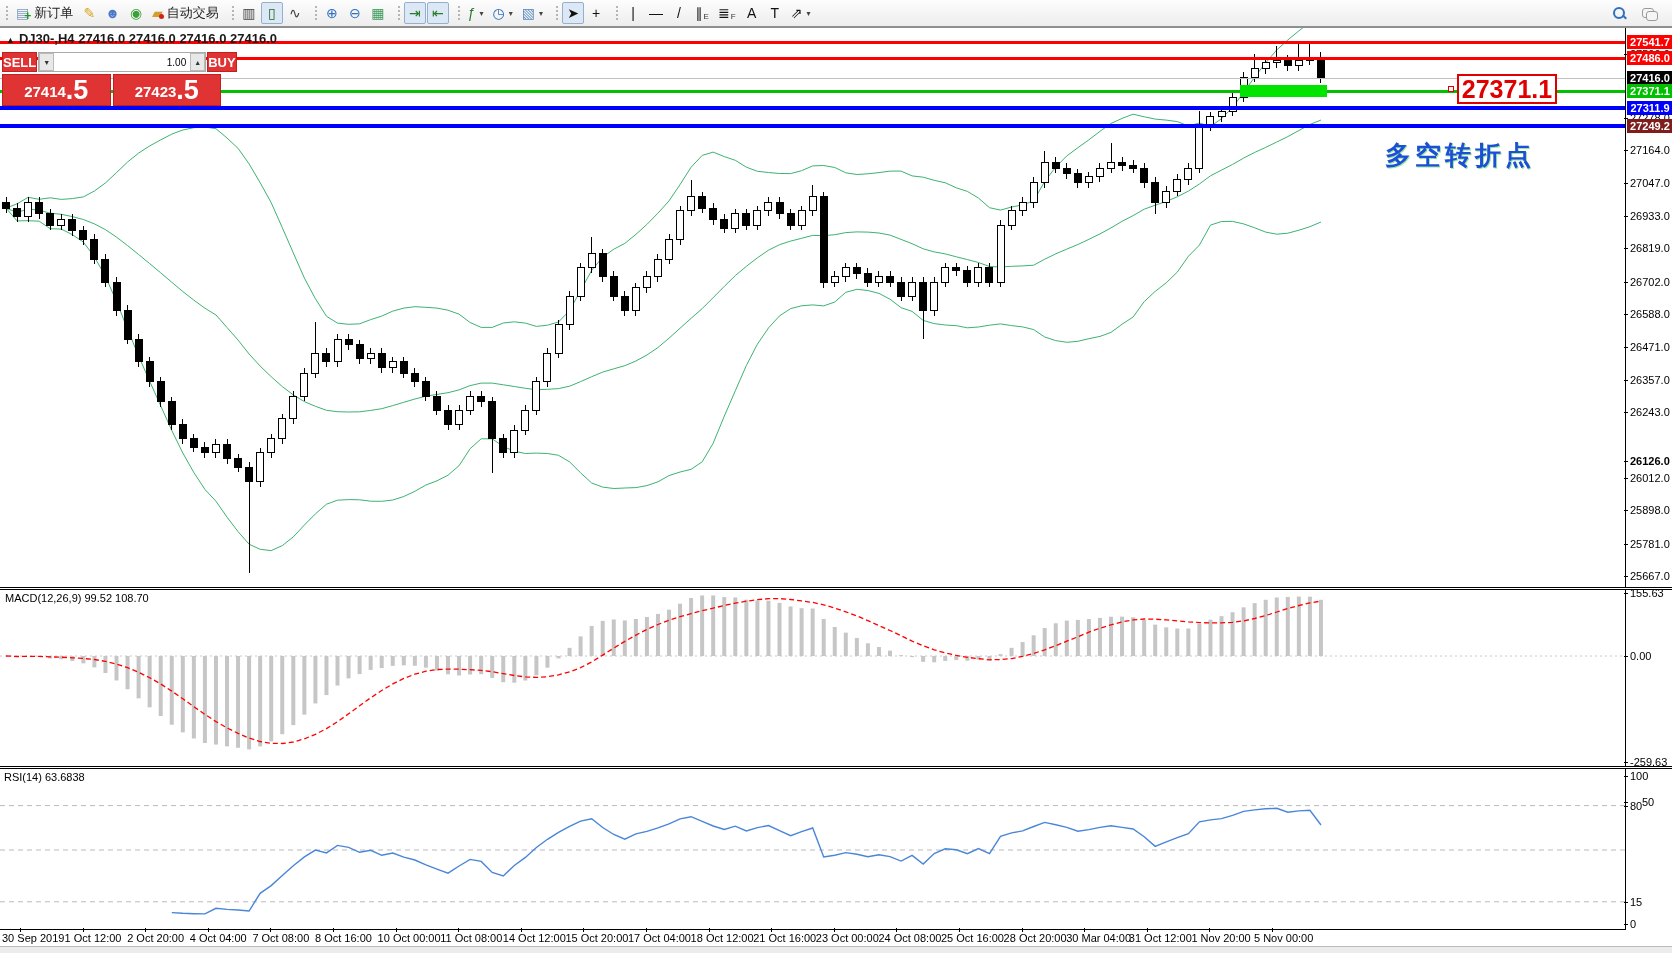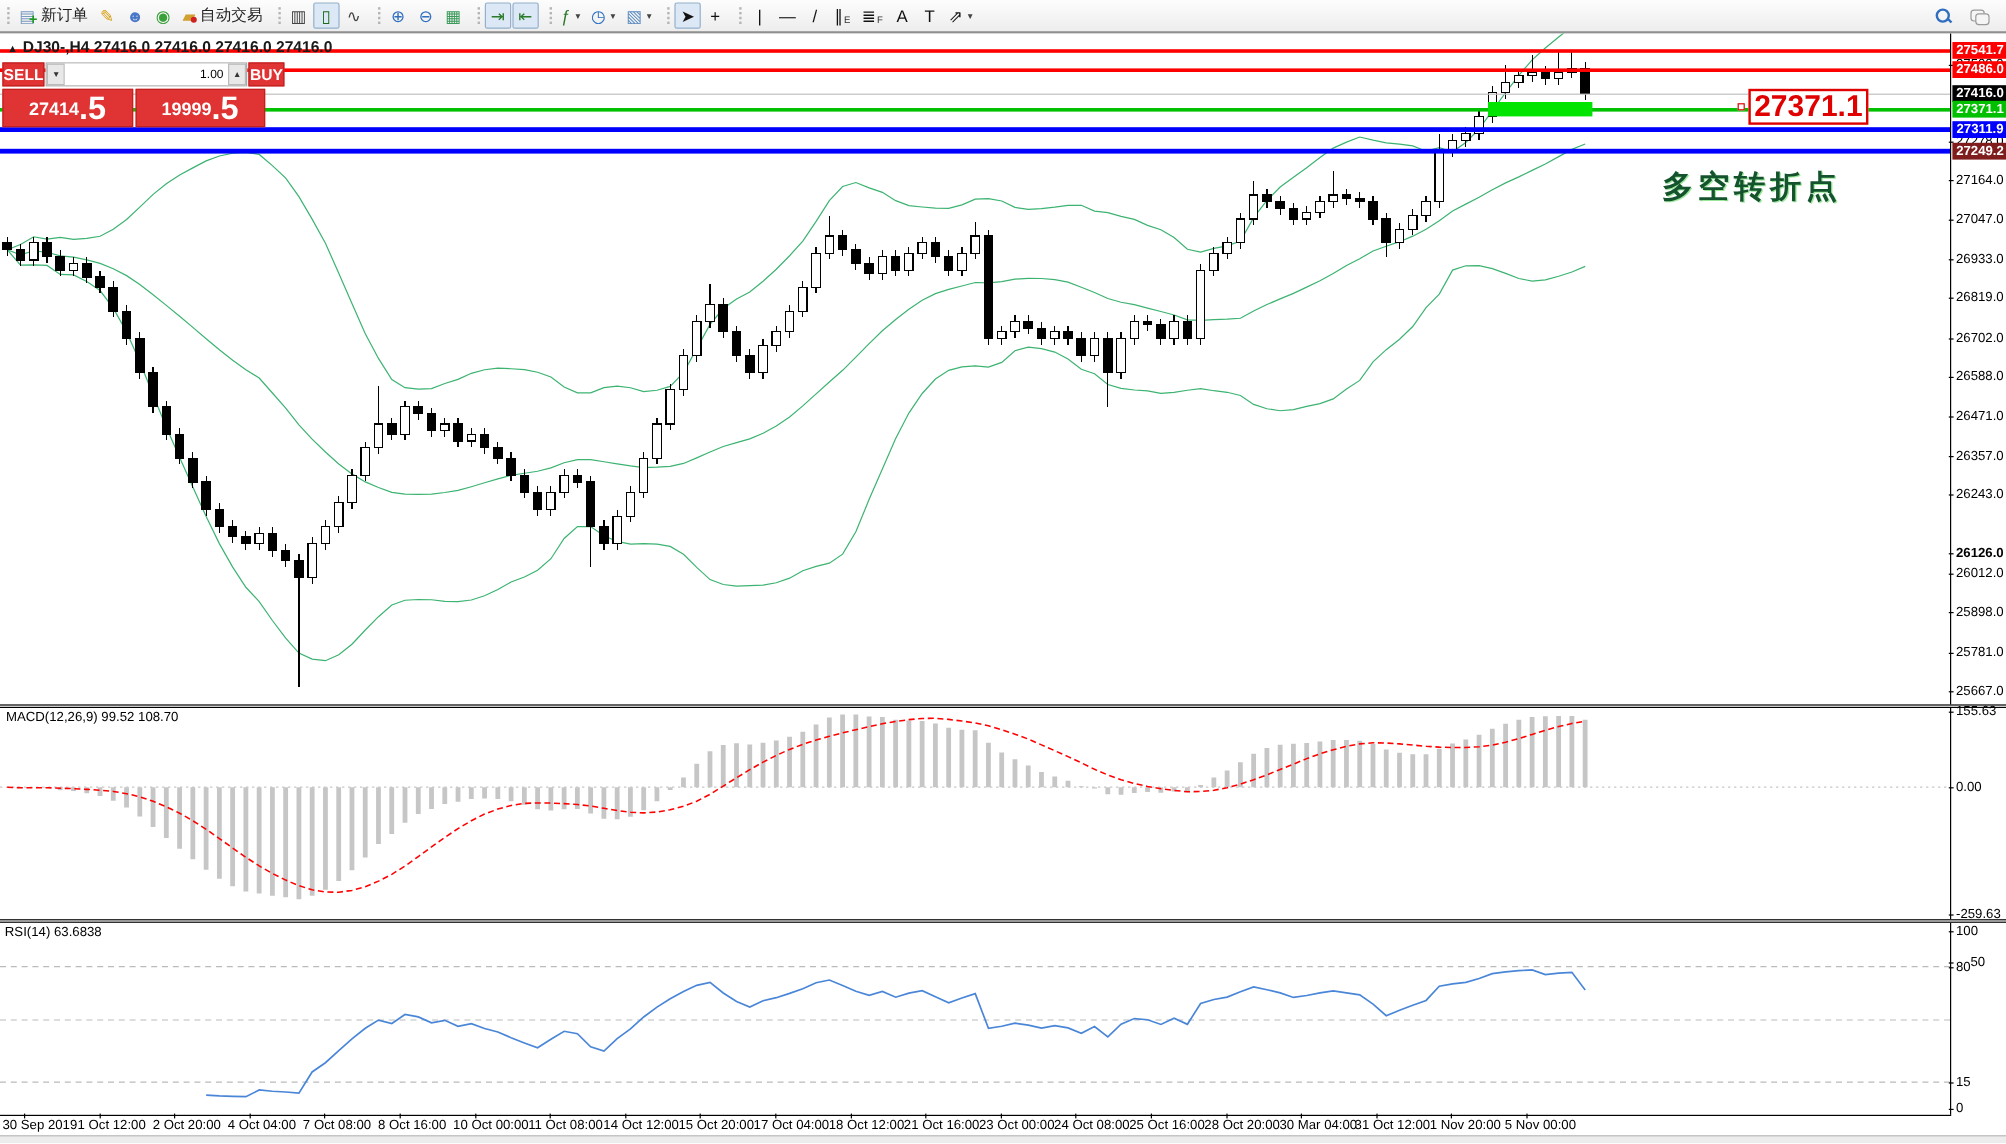--- a/index.html
+++ b/index.html
@@ -54,21 +54,21 @@
   .xlab:before { content:""; position:absolute; left:18px; top:-4px; height:4px; border-left:1px solid #000; }
   .pane-label { position:absolute; font-size:11px; color:#000; }
 
   #chart-title { position:absolute; left:6px; top:3px; font-size:13px; font-weight:bold; color:#1a1a1a; }
   #chart-title .tri { font-size:9px; margin-right:4px; }
 
   
   #big-label { position:absolute; border:2px solid #e00000; background:#fff; color:#e00000;
     font-size:25px; font-weight:bold; text-align:center; line-height:27px; }
   #big-marker { position:absolute; width:6px; height:6px; background:#fff; border:1px solid #e00000; }
-  #annotation { position:absolute; font-size:26px; font-weight:bold; color:#14532d;
+  #annotation { position:absolute; font-size:26px; font-weight:bold; color:#1d4ed8;
     text-shadow:1px 1px 0 #9be89b; letter-spacing:4px; }
 
   
   #trade-panel { position:absolute; left:2px; top:24px; width:219px; }
   #tp-row1 { display:flex; height:20px; gap:1px; }
   .tp-btn { background:#e03434; color:#fff; font-size:13px; font-weight:bold; border:1px solid #c02020;
     display:flex; align-items:center; justify-content:center; }
   #sell-btn { width:57px; } #buy-btn { width:54px; }
   #vol-wrap { display:flex; flex:1; border:1px solid #aaa; background:#fff; }
   .vol-btn { width:15px; background:#e8e8e8; border:1px solid #bbb; font-size:7px; color:#333;
@@ -656,21 +656,21 @@
           <div class="vol-btn">▲</div>
         </div>
         <div id="buy-btn" class="tp-btn">BUY</div>
       </div>
       <div id="tp-row2">
         <div class="tp-price">
           <span class="small">27414</span>
             <span class="big">.5</span>
         </div>
         <div class="tp-price">
-          <span class="small">19999</span>
+          <span class="small">27423</span>
             <span class="big">.5</span>
         </div>
       </div>
     </div>
 
     <div id="big-label" style="left: 1457px; top: 46px; width: 100px; height: 30px; position: absolute;">27371.1</div>
     <div id="big-marker" style="left: 1448px; top: 58px;"></div>
     <div id="annotation" style="left: 1385px; top: 110px;">多空转折点</div>
 
     <div class="pane-label" style="left:5px; top:564px">MACD(12,26,9) 99.52 108.70</div>

